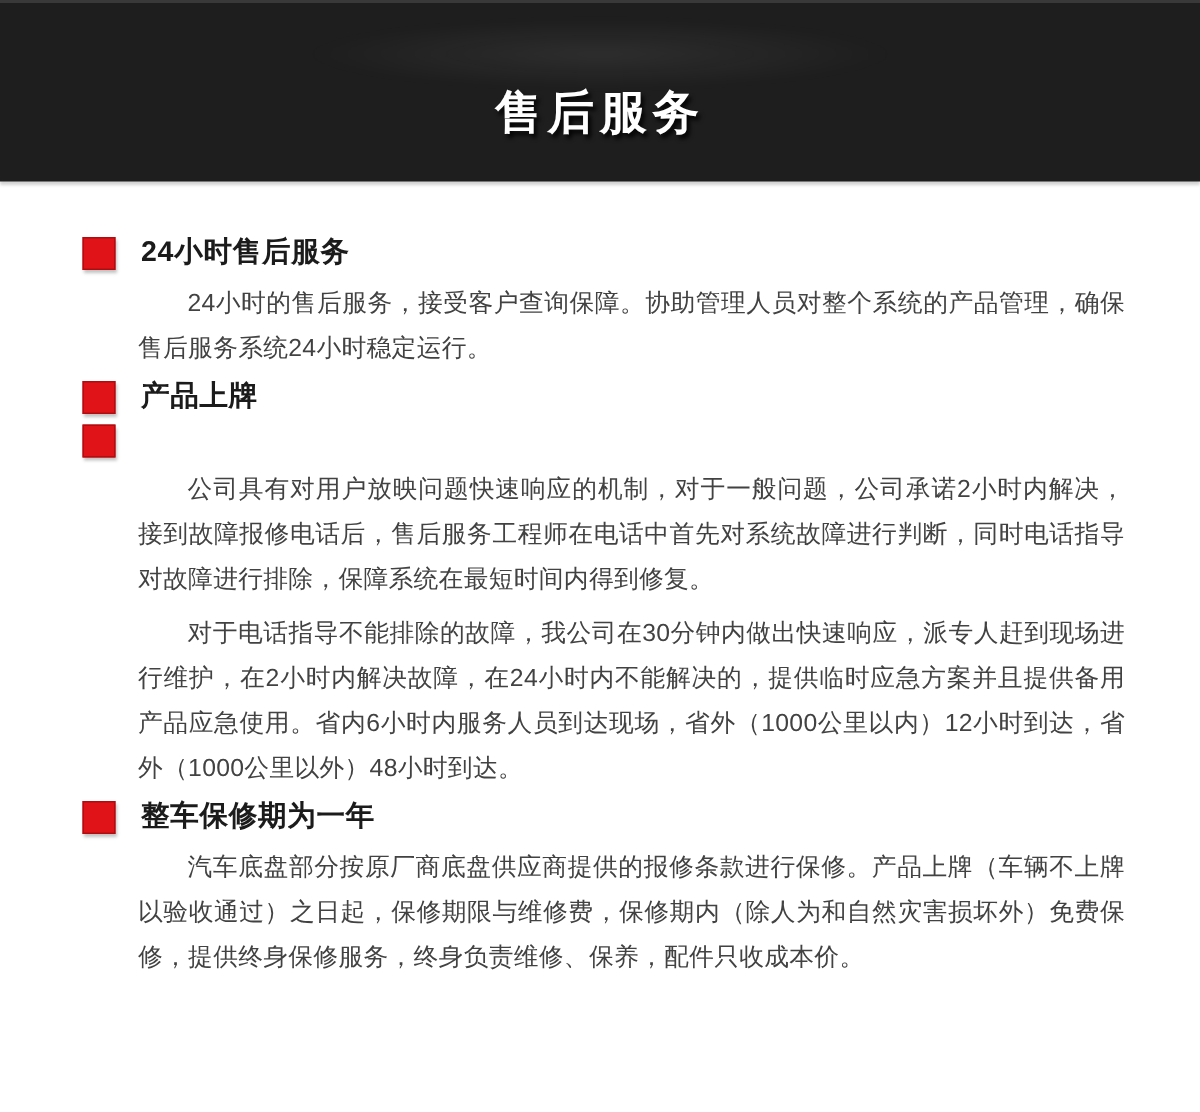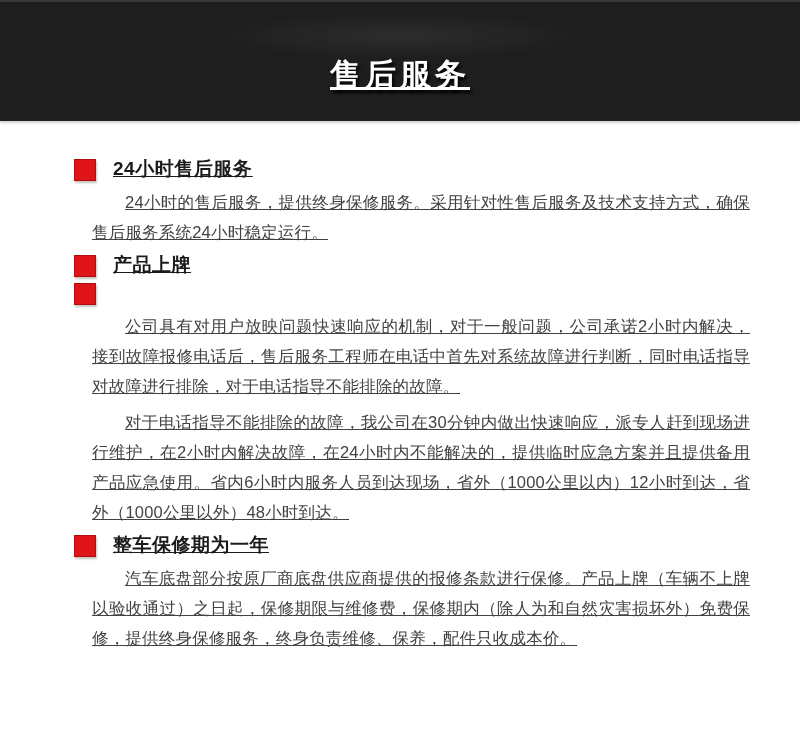--- a/index.html
+++ b/index.html
@@ -3,21 +3,21 @@
 <meta charset="utf-8">
 <style>
   :root {
     --header-bg: #1e1e1e;
     --title-color: #ffffff;
     --bullet-color: #e01318;
     --heading-color: #1b1b1b;
     --body-color: #424242;
     --page-bg: #ffffff;
   }
-  * { box-sizing: border-box; text-decoration: underline; }
+  * { box-sizing: border-box; }
   html, body { margin: 0; padding: 0; background: #ffffff; }
   .page {
     width: 800px;
     height: 741px;
     background: var(--page-bg);
     font-family: "Liberation Sans", "DejaVu Sans", sans-serif;
     overflow: hidden;
     position: relative;
   }
   
@@ -49,23 +49,23 @@
     letter-spacing: 4px;
     text-shadow: 2px 3px 3px rgba(0,0,0,0.9);
   }
   
   .content {
     padding: 36px 50px 0 0;
   }
   .section + .section { margin-top: 6px; }
   .sec-head {
     display: flex;
-    align-items: flex-end;
+    align-items: center;
     gap: 17px;
-    padding-left: 74px;
+    padding-left: 55px;
   }
   .bullet {
     width: 22px;
     height: 22px;
     flex: 0 0 auto;
     background: var(--bullet-color);
     border: 1px solid #b00d10;
     box-shadow: 1px 2px 2px rgba(120,120,120,0.45);
   }
   .sec-title {
@@ -93,35 +93,35 @@
   <header class="banner">
     <div class="banner-watermark"></div>
     <h1 class="banner-title">售后服务</h1>
   </header>
   <main id="sections" class="content">
   <section class="section">
     <div class="sec-head">
       <span class="bullet"></span>
       <h2 class="sec-title">24小时售后服务</h2>
     </div>
-  <p class="para">24小时的售后服务，提供终身保修服务。采用针对性售后服务及技术支持方式，确保售后服务系统24小时稳定运行。</p>
+  <p class="para">24小时的售后服务，接受客户查询保障。协助管理人员对整个系统的产品管理，确保售后服务系统24小时稳定运行。</p>
       </section>
 
   <section class="section">
     <div class="sec-head">
       <span class="bullet"></span>
       <h2 class="sec-title">产品上牌</h2>
     </div>
       </section>
 
   <section class="section">
     <div class="sec-head">
       <span class="bullet"></span>
     </div>
-  <p class="para">公司具有对用户放映问题快速响应的机制，对于一般问题，公司承诺2小时内解决，接到故障报修电话后，售后服务工程师在电话中首先对系统故障进行判断，同时电话指导对故障进行排除，对于电话指导不能排除的故障。</p>
+  <p class="para">公司具有对用户放映问题快速响应的机制，对于一般问题，公司承诺2小时内解决，接到故障报修电话后，售后服务工程师在电话中首先对系统故障进行判断，同时电话指导对故障进行排除，保障系统在最短时间内得到修复。</p>
         <p class="para">对于电话指导不能排除的故障，我公司在30分钟内做出快速响应，派专人赶到现场进行维护，在2小时内解决故障，在24小时内不能解决的，提供临时应急方案并且提供备用产品应急使用。省内6小时内服务人员到达现场，省外（1000公里以内）12小时到达，省外（1000公里以外）48小时到达。</p>
       </section>
 
   <section class="section">
     <div class="sec-head">
       <span class="bullet"></span>
       <h2 class="sec-title">整车保修期为一年</h2>
     </div>
   <p class="para">汽车底盘部分按原厂商底盘供应商提供的报修条款进行保修。产品上牌（车辆不上牌以验收通过）之日起，保修期限与维修费，保修期内（除人为和自然灾害损坏外）免费保修，提供终身保修服务，终身负责维修、保养，配件只收成本价。</p>
       </section>

